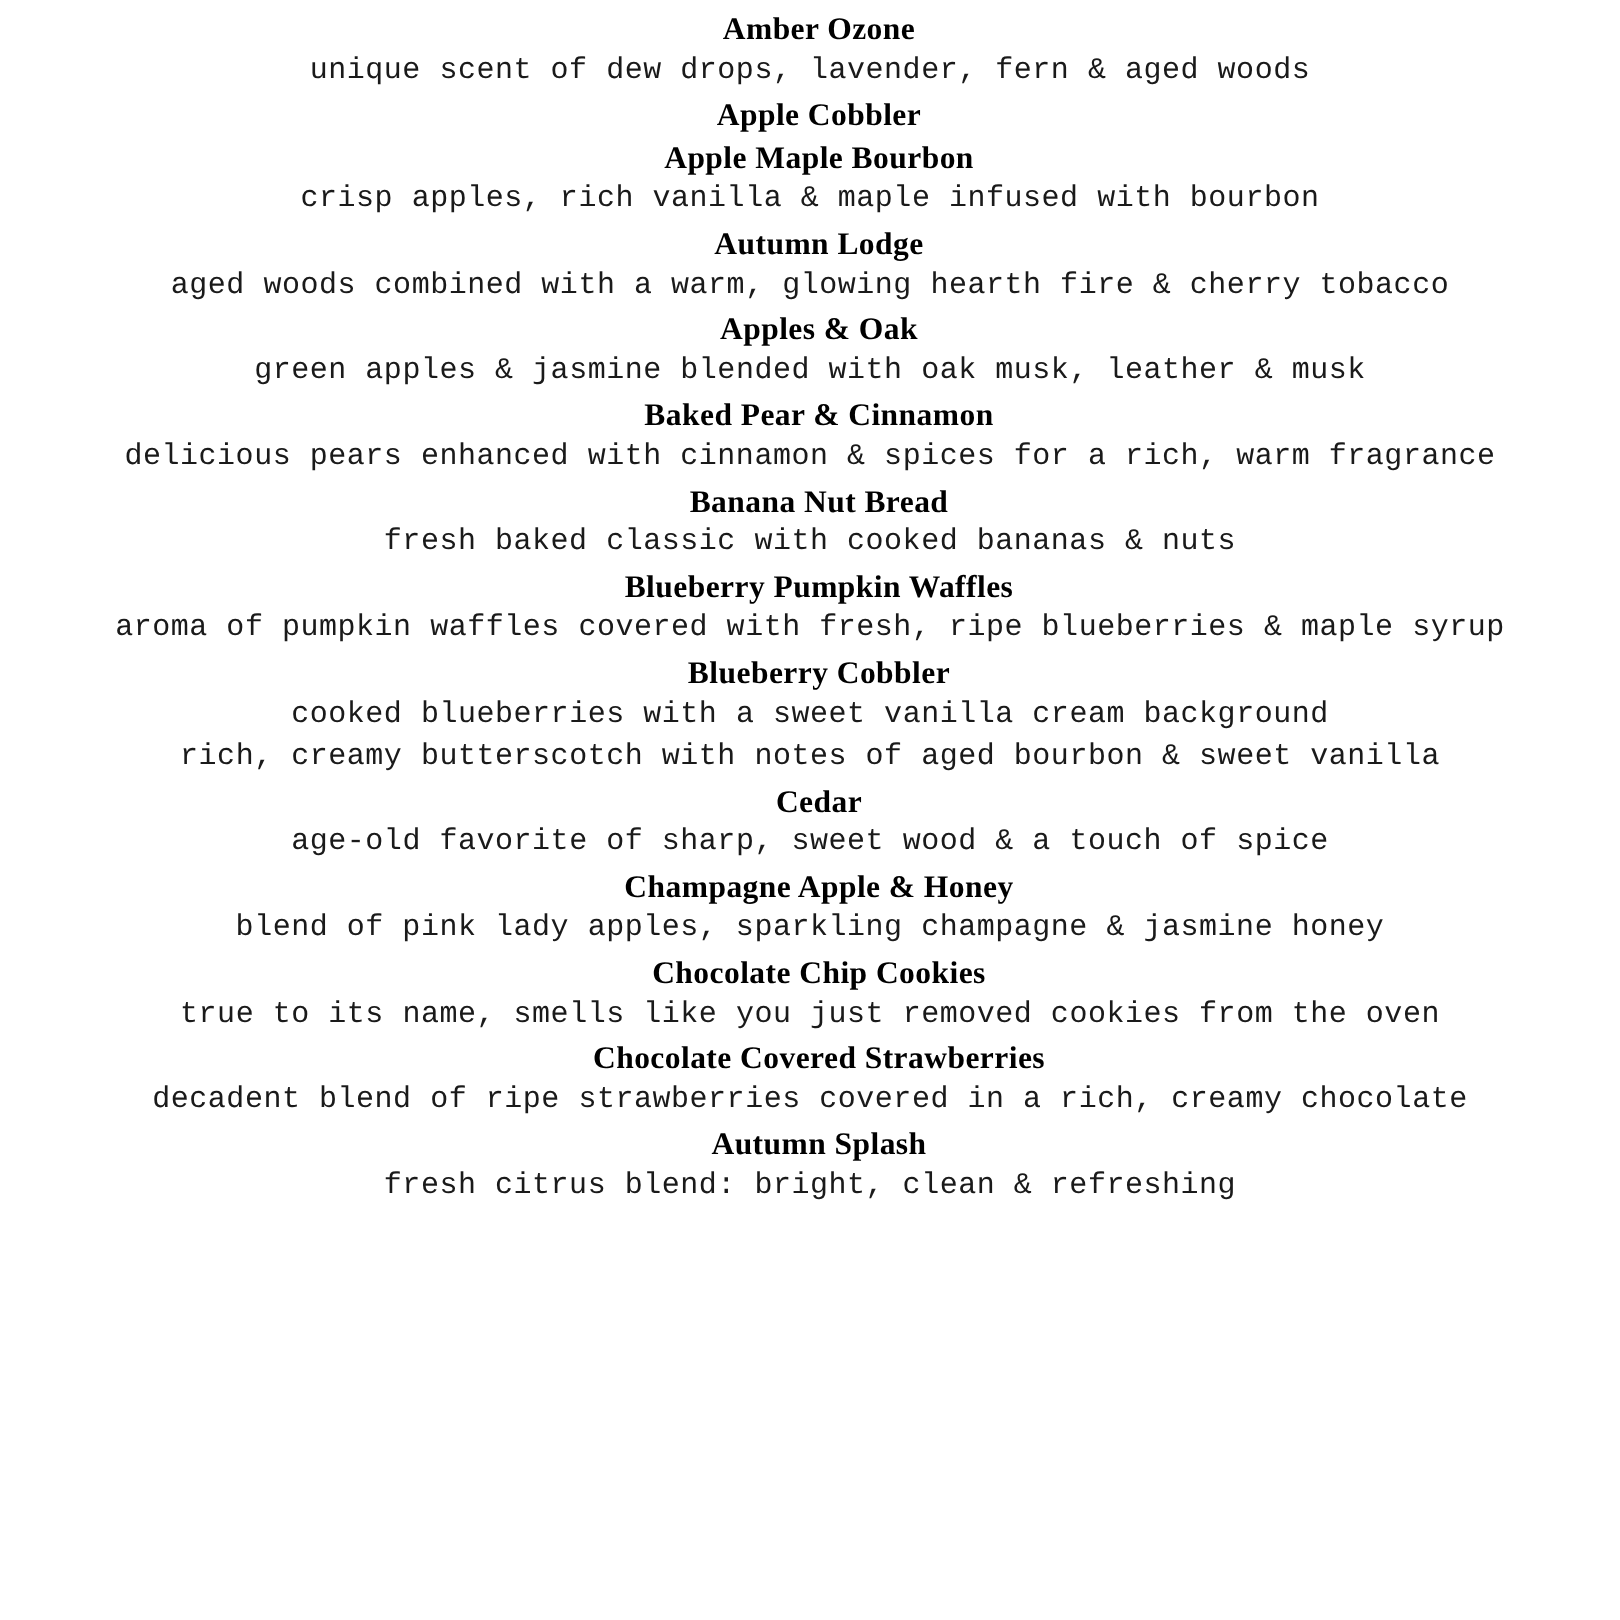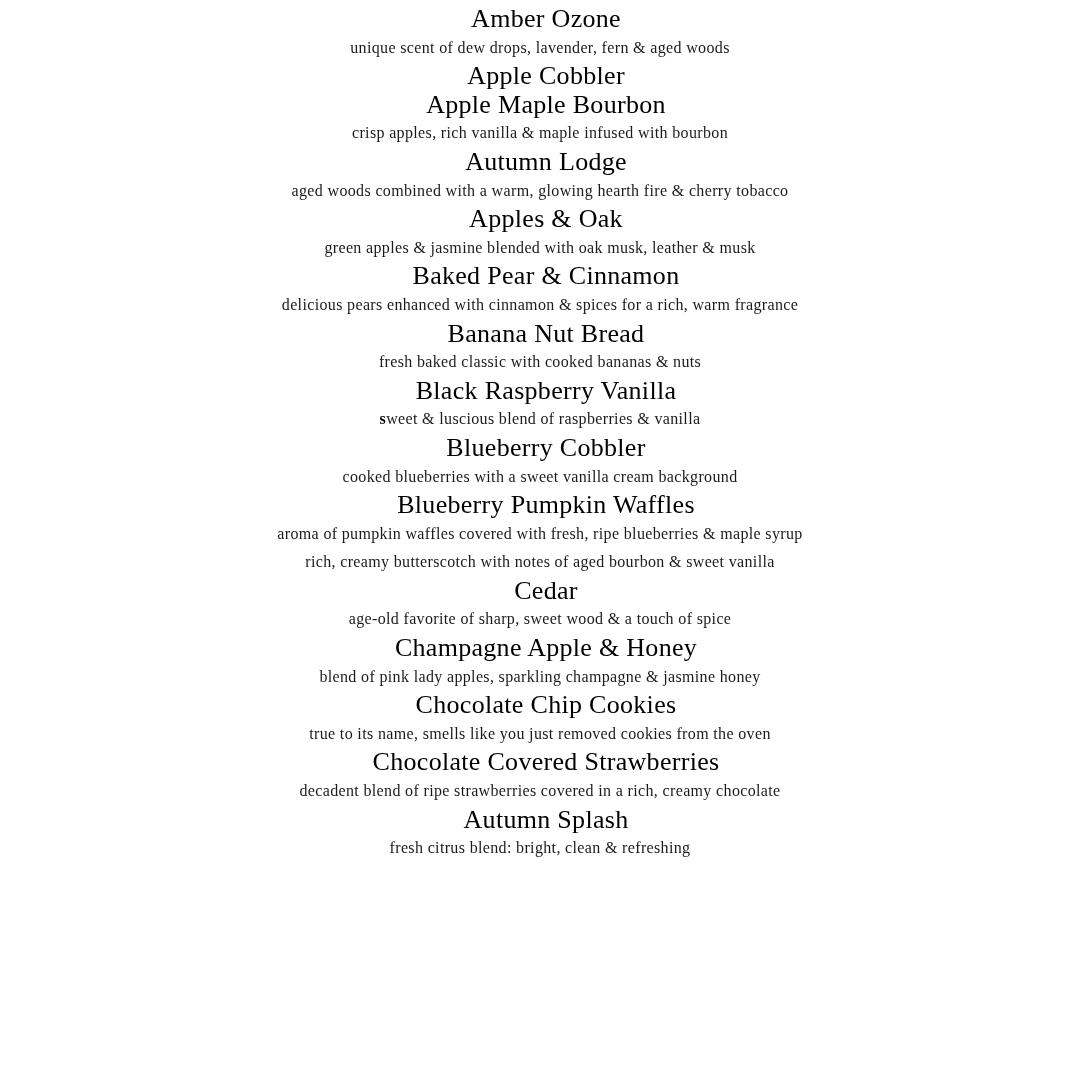--- a/index.html
+++ b/index.html
@@ -12,35 +12,36 @@
     overflow: hidden;
     background: #ffffff;
     font-family: "Liberation Serif", "DejaVu Serif", serif;
   }
   .scent-list {
     padding-top: 5px;
     text-align: center;
   }
   .entry { display: block; }
   .scent-name {
-    font-size: 26px;
+    font-size: 21px;
     line-height: 28.6px;
-    font-weight: normal;
+    font-weight: bold;
     color: #000000;
     letter-spacing: 0.3px;
     white-space: nowrap;
     padding-left: 12px;
   }
   .scent-desc {
-    font-size: 16px;
+    font-size: 20px;
     line-height: 28.6px;
     font-weight: normal;
     color: #1a1a1a;
     letter-spacing: 0.35px;
     white-space: nowrap;
+    font-family: Liberation Mono, monospace;
   }
   .scent-desc b { font-weight: bold; color: #000; }
 </style>
 </head>
 <body>
 
 <div class="scent-list">
   <div class="entry">
     <div class="scent-name">Amber Ozone</div>
     <div class="scent-desc">unique scent of dew drops, lavender, fern &amp; aged woods</div>
@@ -69,33 +70,29 @@
     <div class="scent-name">Baked Pear &amp; Cinnamon</div>
     <div class="scent-desc">delicious pears enhanced with cinnamon &amp; spices for a rich, warm fragrance</div>
   </div>
 
   <div class="entry">
     <div class="scent-name">Banana Nut Bread</div>
     <div class="scent-desc">fresh baked classic with cooked bananas &amp; nuts</div>
   </div>
 
 
+
   <div class="entry">
-    <div class="scent-name">Black Raspberry Vanilla</div>
-    <div class="scent-desc"><b>s</b>weet &amp; luscious blend of raspberries &amp; vanilla</div>
+    <div class="scent-name">Blueberry Pumpkin Waffles</div>
+    <div class="scent-desc">aroma of pumpkin waffles covered with fresh, ripe blueberries &amp; maple syrup</div>
   </div>
 
   <div class="entry">
     <div class="scent-name">Blueberry Cobbler</div>
     <div class="scent-desc">cooked blueberries with a sweet vanilla cream background</div>
-  </div>
-
-  <div class="entry">
-    <div class="scent-name">Blueberry Pumpkin Waffles</div>
-    <div class="scent-desc">aroma of pumpkin waffles covered with fresh, ripe blueberries &amp; maple syrup</div>
   </div>
 
   <div class="entry">
     <div class="scent-desc">rich, creamy butterscotch with notes of aged bourbon &amp; sweet vanilla</div>
   </div>
 
 
   <div class="entry">
     <div class="scent-name">Cedar</div>
     <div class="scent-desc">age-old favorite of sharp, sweet wood &amp; a touch of spice</div>

